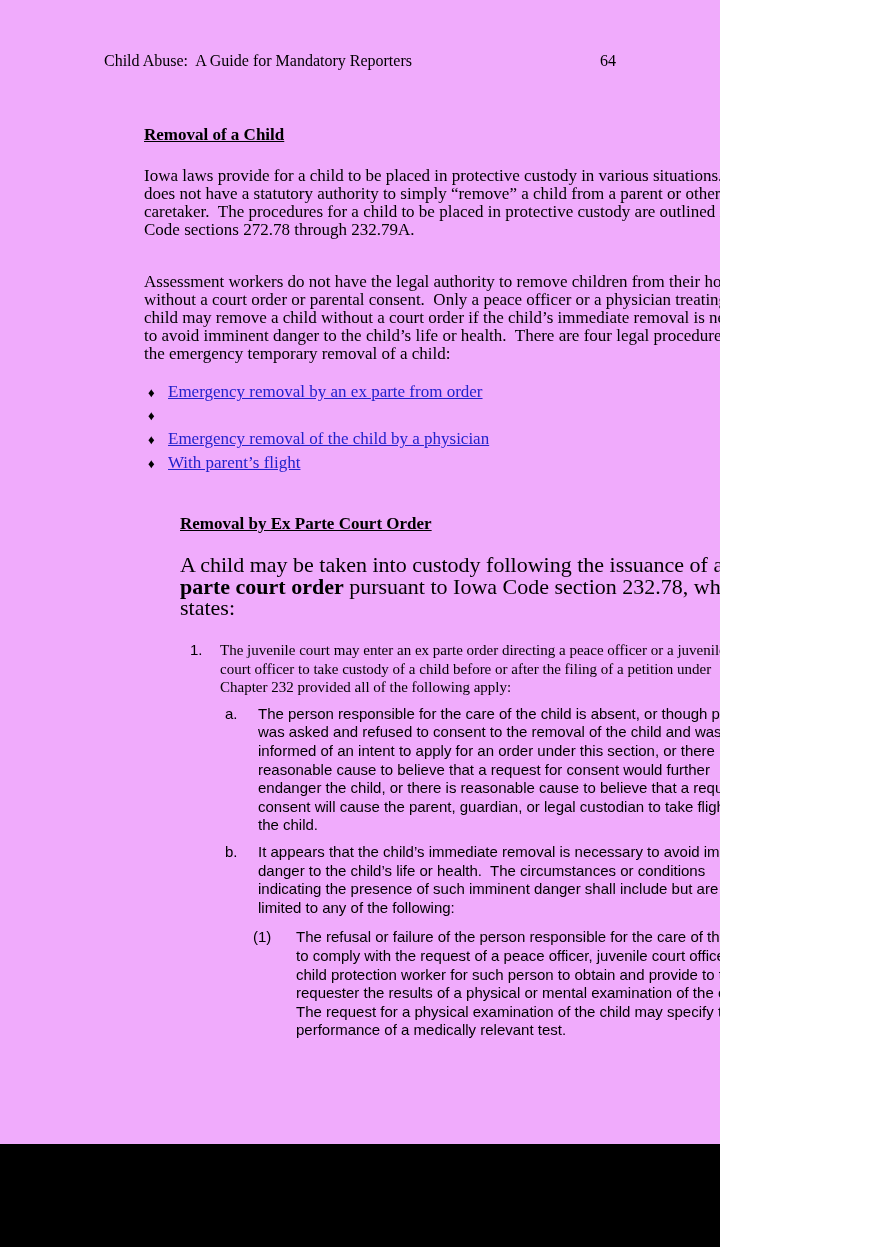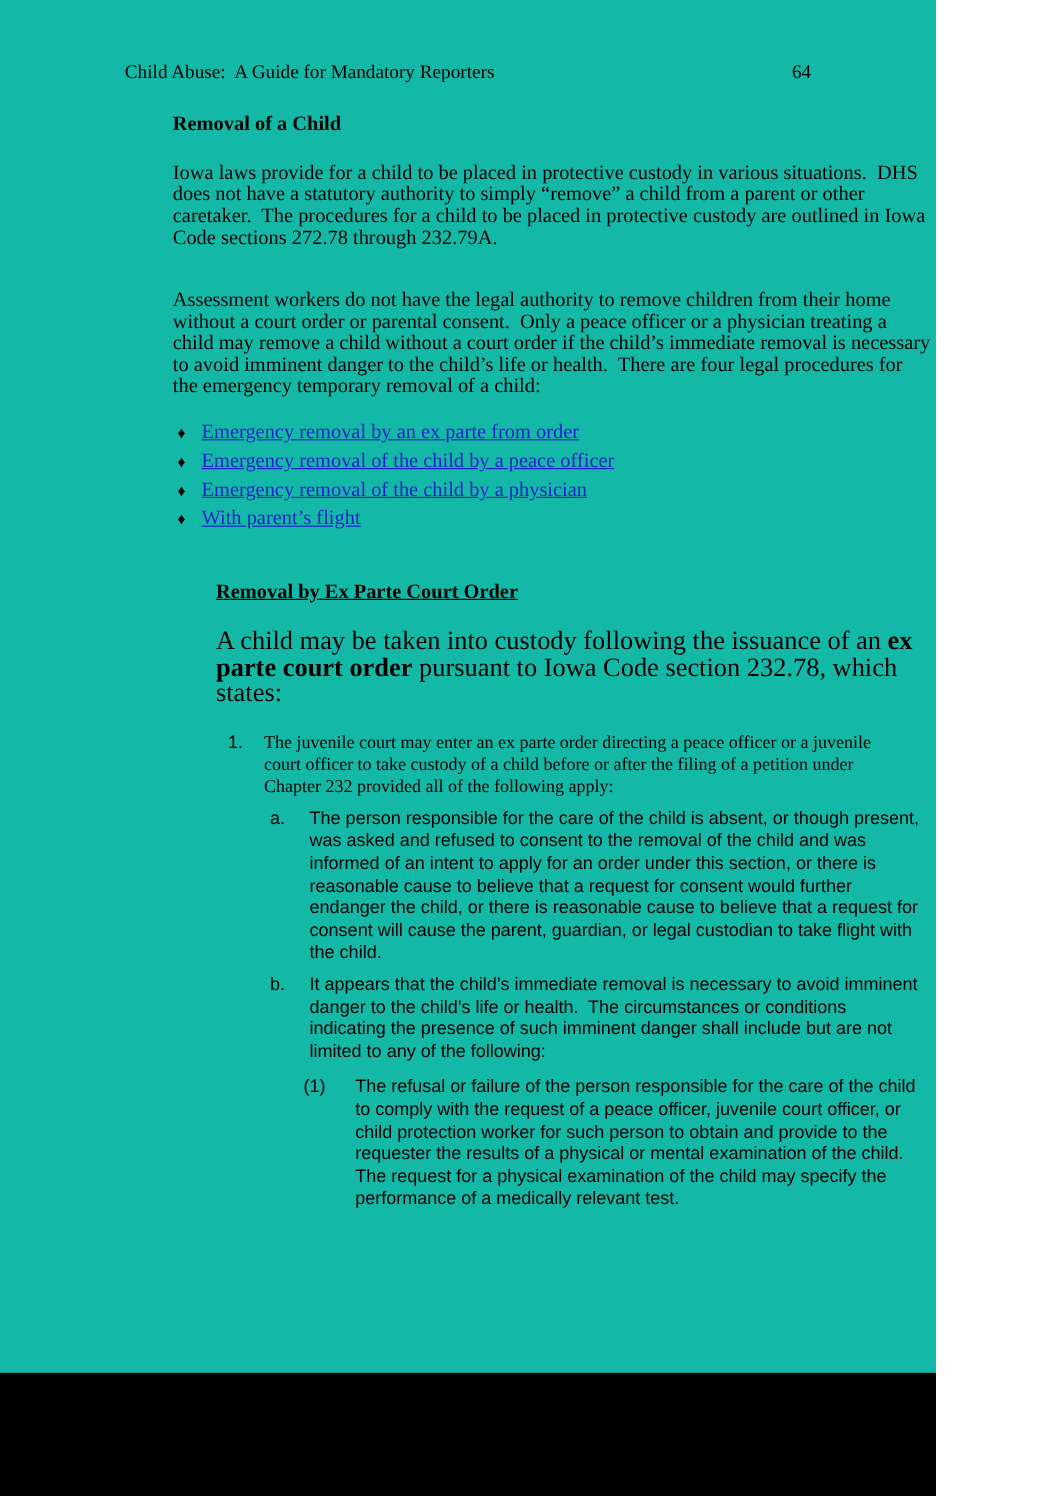--- a/index.html
+++ b/index.html
@@ -2,23 +2,23 @@
 <html><head>
 <meta charset="utf-8">
 <style>
   html, body {
     margin: 0;
     padding: 0;
     background: #ffffff;
   }
   .page {
     position: relative;
-    width: 780px;
+    width: 720px;
     height: 1247px;
-    background: #14b8a6;
+    background: #f0abfc;
     color: #000000;
     font-family: "Liberation Serif", serif;
     overflow: hidden;
   }
   .pre { white-space: pre-wrap; }
 
   
   .running-header {
     display: flex;
     justify-content: space-between;
@@ -26,23 +26,24 @@
     padding: 52px 104px 0 104px;
     font-size: 16px;
   }
 
   
   .content {
     margin-left: 144px;
     width: 632px;
   }
   .section-heading {
-    margin-top: 23px;
+    margin-top: 55px;
     font-size: 17px;
     font-weight: bold;
+    text-decoration: underline;
   }
   .body-para {
     font-size: 17px;
     line-height: 18px;
   }
   .para-1 { margin-top: 22px; }
   .para-2 { margin-top: 34px; }
 
   
   .link-list { margin-top: 12px; }
@@ -130,21 +131,20 @@
 
     <p class="body-para para-2 pre">Assessment workers do not have the legal authority to remove children from their home without a court order or parental consent.  Only a peace officer or a physician treating a child may remove a child without a court order if the child’s immediate removal is necessary to avoid imminent danger to the child’s life or health.  There are four legal procedures for the emergency temporary removal of a child:</p>
 
     <div class="link-list">
       <div class="link-item">
         <span class="bullet">♦</span>
         <span class="doc-link">Emergency removal by an ex parte from order</span>
       </div>
       <div class="link-item">
         <span class="bullet">♦</span>
-        <span class="doc-link">Emergency removal of the child by a peace officer</span>
       </div>
       <div class="link-item">
         <span class="bullet">♦</span>
         <span class="doc-link">Emergency removal of the child by a physician</span>
       </div>
       <div class="link-item">
         <span class="bullet">♦</span>
         <span class="doc-link">With parent’s flight</span>
       </div>
     </div>

